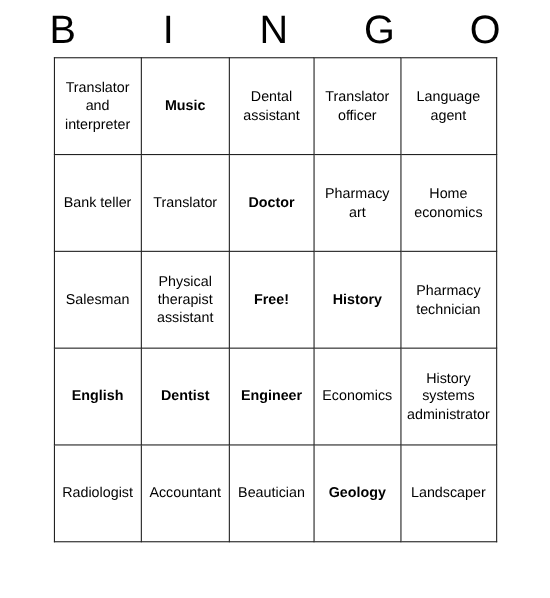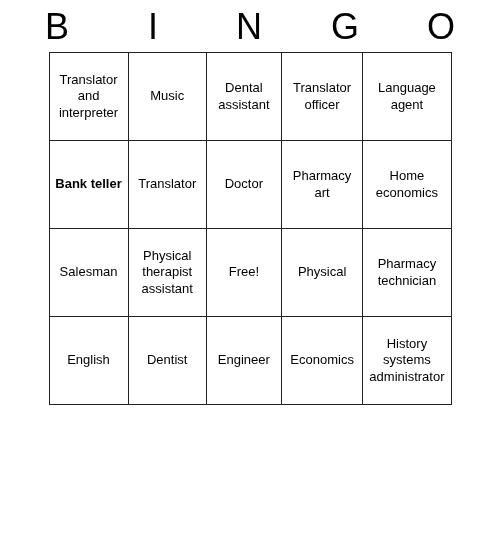--- a/index.html
+++ b/index.html
@@ -46,31 +46,31 @@
       height: 88px;
       text-align: center;
       vertical-align: middle;
       padding: 4px 3px;
       font-size: 13px;
       line-height: 1.25;
     }
 
     .cell-large {
       font-size: 26px;
-      font-weight: bold;
+      font-weight: normal;
     }
 
     .cell-medium {
       font-size: 20px;
-      font-weight: normal;
+      font-weight: bold;
     }
 
     .cell-free {
       font-size: 28px;
-      font-weight: normal;
+      font-weight: bold;
     }
 
     .cell-small {
       font-size: 11.5px;
     }
   </style>
 </head>
 <body>
 
 <div class="bingo-header">
@@ -94,24 +94,31 @@
         <td class="cell-large">Bank teller</td>
         <td>Translator</td>
         <td class="cell-medium">Doctor</td>
         <td>Pharmacy art</td>
         <td>Home economics</td>
       </tr>
       <tr>
         <td>Salesman</td>
         <td class="cell-small">Physical therapist assistant</td>
         <td class="cell-free">Free!</td>
-        <td class="cell-medium">Physical</td>
+        <td class="cell-medium">History</td>
         <td class="cell-small">Pharmacy technician</td>
       </tr>
       <tr>
         <td class="cell-medium">English</td>
         <td class="cell-medium">Dentist</td>
         <td class="cell-medium">Engineer</td>
         <td>Economics</td>
         <td class="cell-small">History systems administrator</td>
       </tr>
+      <tr>
+        <td>Radiologist</td>
+        <td>Accountant</td>
+        <td>Beautician</td>
+        <td class="cell-medium">Geology</td>
+        <td>Landscaper</td>
+      </tr>
     </tbody>
 </table>
 
 </body></html>

